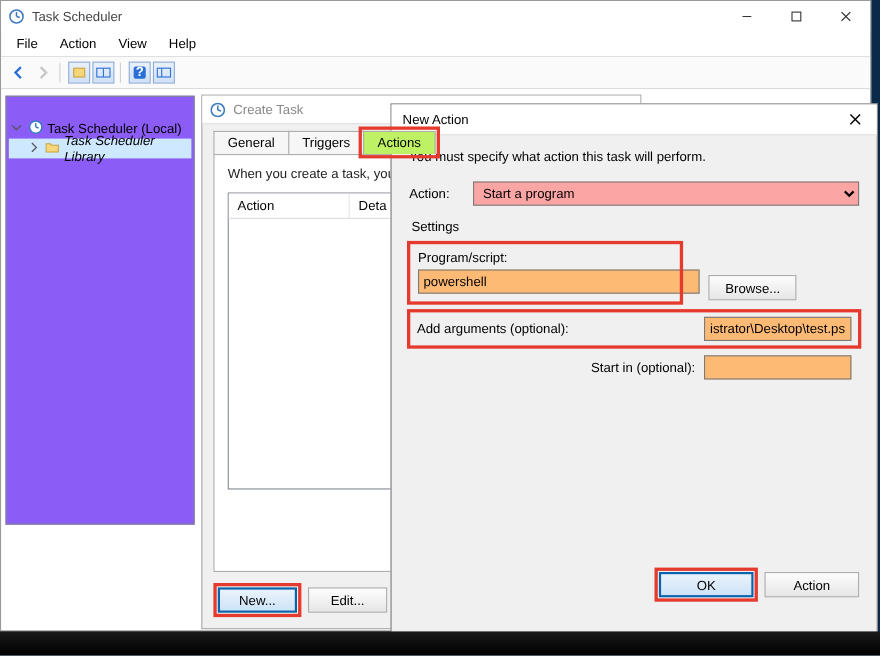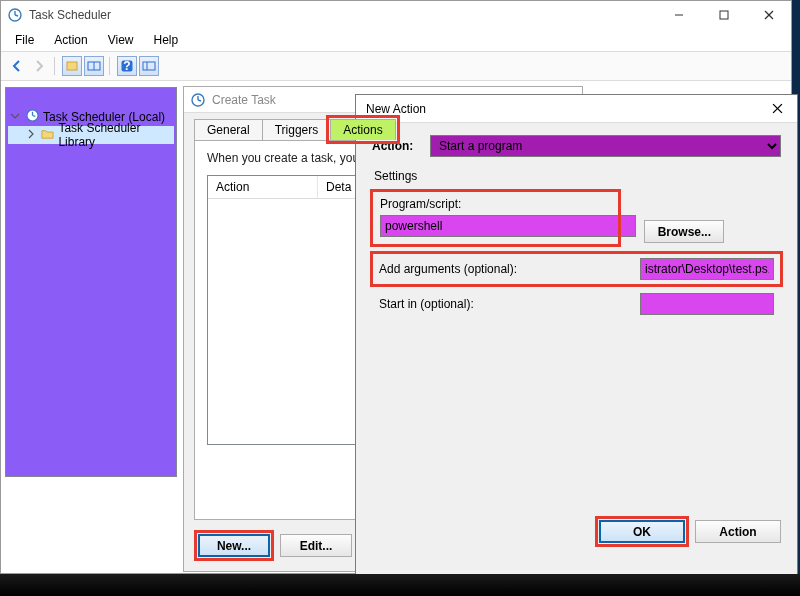--- a/index.html
+++ b/index.html
@@ -13,48 +13,48 @@
 
   
   #mainwin { left: 0; top: 0; width: 792px; height: 574px; }
   .menubar { display: flex; gap: 4px; padding: 2px 6px; border-bottom: 1px solid #dcdcdc; }
   .menuitem { padding: 2px 8px; text-align: center; }
   .toolbar { display: flex; align-items: center; gap: 2px; padding: 4px 6px; border-bottom: 1px solid #dcdcdc; background: #fafafa; }
   .tbtn { width: 20px; height: 20px; border: 1px solid transparent; display: flex; align-items: center; justify-content: center; }
   .tbtn.framed { border: 1px solid #8aa9d6; background: linear-gradient(#e9f1fb,#cfe1f7); }
   .tree { position: absolute; left: 4px; top: 86px; width: 172px; height: 390px; border: 1px solid #828790; background: #8b5cf6; padding: 20px 2px; }
   .tree-row { display: flex; align-items: center; gap: 4px; height: 18px; padding-left: 2px; }
-  .tree-row.sel { background: #cde8ff; padding-left: 18px; }
+  .tree-row.sel { background: #cde8ff; padding-left: 18px; font-style: italic; }
   .expand-glyph { width: 12px; color: #666; }
 
   
   #createtask { left: 183px; top: 86px; width: 400px; height: 486px; background: #f0f0f0; border: 1px solid #aaa; }
   #createtask .titlebar { background: #fff; border-bottom: 1px solid #ddd; height: 26px; }
   .tabs { display: flex; position: relative; top: 6px; margin-left: 10px; }
   .tab { padding: 3px 12px; border: 1px solid #adadad; border-bottom: none; background: #f6f6f6; margin-right: -1px; }
   .tab.active { background: #bef264; position: relative; z-index: 2; }
   .tabbody { margin: 6px 10px 0 10px; background: #fff; border: 1px solid #adadad; height: 380px; padding: 10px 12px; position: relative; }
   .instr { color: #222; margin-bottom: 10px; }
   .list { border: 1px solid #828790; background: #fff; height: 270px; }
   .list-header { display: flex; background: #fff; border-bottom: 1px solid #dcdcdc; }
   .list-header div { padding: 4px 8px; border-right: 1px solid #e5e5e5; }
   .dlg-buttons { position: absolute; left: 14px; bottom: 14px; display: flex; gap: 10px; }
-  .btn { min-width: 72px; height: 23px; border: 1px solid #adadad; background: linear-gradient(#fdfdfd,#e6e6e6); padding: 0 10px; display: inline-flex; align-items: center; justify-content: center; font-weight: bold; }
+  .btn { min-width: 72px; height: 23px; border: 1px solid #adadad; background: linear-gradient(#fdfdfd,#e6e6e6); padding: 0 10px; display: inline-flex; align-items: center; justify-content: center; }
   .btn.primary { border: 2px solid #0a64ad; background: linear-gradient(#eaf3fb,#cde3f8); }
 
   
   #newaction { left: 355px; top: 94px; width: 443px; height: 500px; background: #f0f0f0; border: 1px solid #7a7a7a; }
   #newaction .titlebar { background: #fff; border-bottom: 1px solid #ddd; height: 28px; justify-content: flex-end; }
   .na-body { padding: 12px 16px 0 16px; position: relative; height: 430px; }
   .row { display: flex; align-items: center; margin-bottom: 10px; }
-  .row label { width: 58px; font-weight: bold; }
-  select.combo { flex: 1; height: 22px; border: 1px solid #7a7a7a; background: #a21caf; padding: 0 4px; }
+  .row label { width: 58px; }
+  select.combo { flex: 1; height: 22px; border: 1px solid #7a7a7a; background: #fca5a5; padding: 0 4px; }
   fieldset.settings { border: none; padding: 0; margin-top: 4px; }
   .lbl { display: block; margin-bottom: 4px; }
-  .txt { height: 22px; border: 1px solid #7a7a7a; padding: 0 4px; background: #d946ef; }
+  .txt { height: 22px; border: 1px solid #7a7a7a; padding: 0 4px; background: #fdba74; }
   .line { display: flex; align-items: center; margin-bottom: 10px; gap: 8px; }
   .line .txt { }
   .na-btns { position: absolute; right: 16px; bottom: 10px; display: flex; gap: 10px; }
   .hl { outline: 3px solid #e63a2e; outline-offset: 1px; }
   .clock-svg circle { fill:#fff; stroke:#3a7bbf; stroke-width:1.4; }
   .clock-svg line { stroke:#3a7bbf; stroke-width:1.4; }
 </style>
 </head>
 <body>
 
@@ -198,20 +198,21 @@
   <div class="titlebar">
     <span class="title-text" style="padding-left:10px;color:#000">New Action</span>
     <div class="winbtn" style="width:40px">
       <svg width="11" height="11" viewBox="0 0 10 10">
           <line x1="1" y1="1" x2="9" y2="9" stroke="#000" stroke-width="1.2"></line>
           <line x1="9" y1="1" x2="1" y2="9" stroke="#000" stroke-width="1.2"></line>
         </svg>
     </div>
   </div>
   <div class="na-body">
+    <div style="margin-bottom:16px">You must specify what action this task will perform.</div>
 
     <div class="row">
       <label>Action:</label>
       <select class="combo">
         <option>Start a program</option>
       </select>
     </div>
 
     <fieldset class="settings">
       <div style="margin:2px 0 10px 0">Settings</div>
@@ -220,21 +221,21 @@
         <span class="lbl">Program/script:</span>
         <input class="txt" style="width: 256px;" value="powershell">
       </div>
       <button class="btn" style="margin-left:24px;vertical-align:bottom;min-width:80px">Browse...</button>
 
       <div class="line hl" style="margin-top:12px;justify-content:space-between;padding:3px 5px">
         <span>Add arguments (optional):</span>
         <input class="txt" style="width: 134px;" value="istrator\Desktop\test.ps1">
       </div>
 
-      <div class="line" style="justify-content:space-between;padding:0 5px">
+      <div class="line" style="justify-content:flex-end;padding:0 5px">
         <span>Start in (optional):</span>
         <input class="txt" style="width: 134px;" value="">
       </div>
     </fieldset>
 
     <div class="na-btns">
       <button class="btn primary hl" style="min-width:86px">OK</button>
       <button class="btn" style="min-width:86px">Action</button>
     </div>
   </div>

